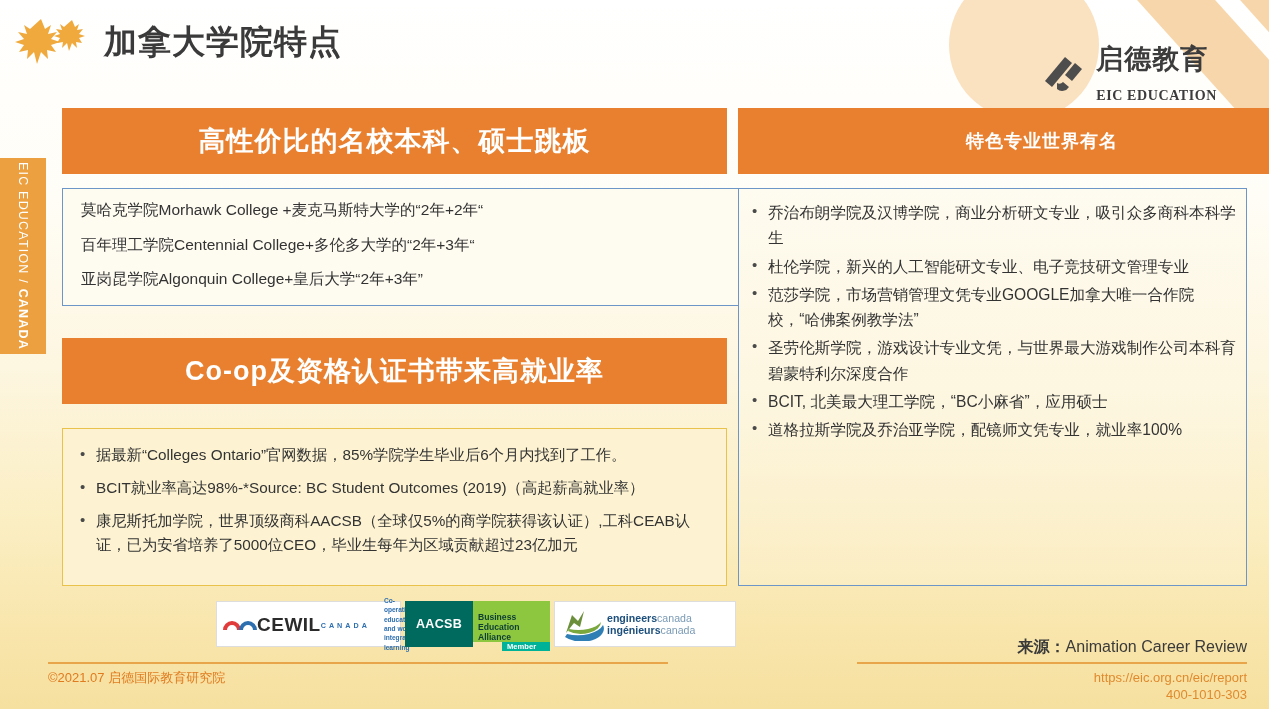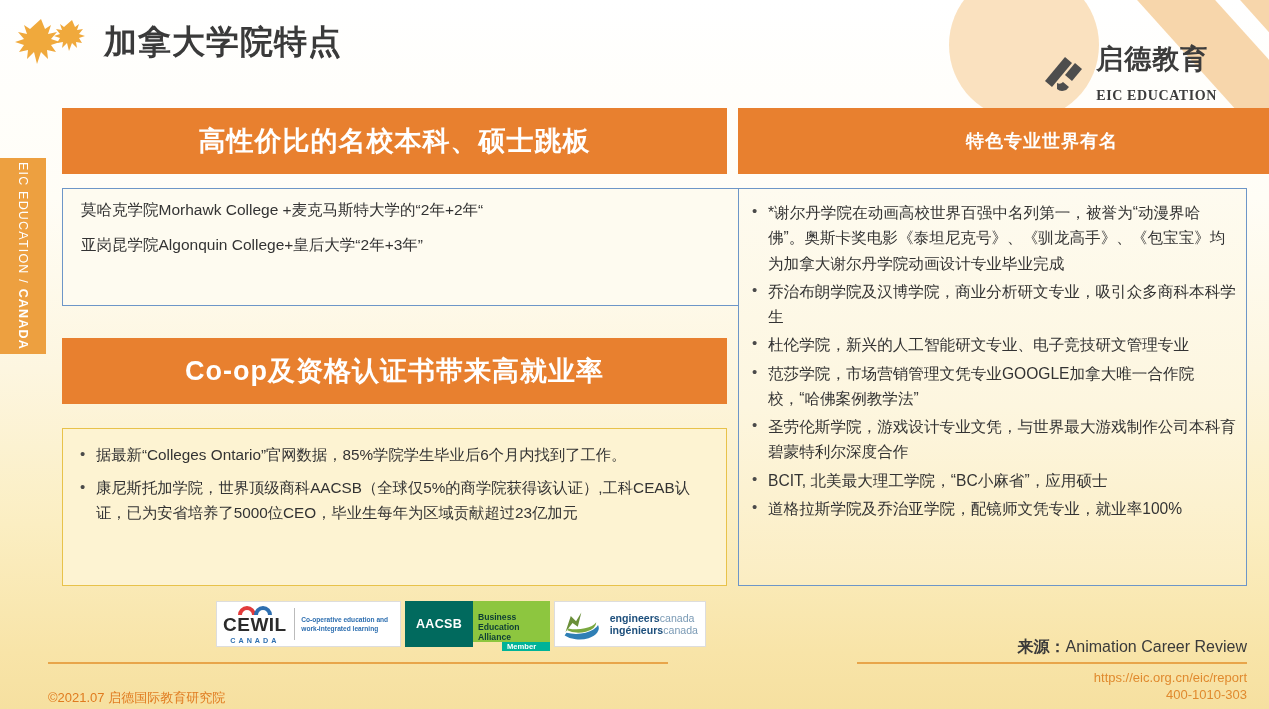--- a/index.html
+++ b/index.html
@@ -143,21 +143,21 @@
   .badges {
     position: absolute; left: 216px; top: 601px;
     display: flex; gap: 4px; align-items: stretch; height: 46px;
   }
   .badge { height: 46px; display: flex; align-items: center; }
 
   .cewil {
     background: #ffffff; border: 1px solid #dddddd;
     width: 185px; padding: 0 6px; gap: 7px;
   }
-  .cewil-left { display: flex; flex-direction: column; align-items: center; }
+  .cewil-left { display: flex; flex-direction: row; align-items: center; }
   .cewil-arcs { width: 34px; height: 11px; position: relative; }
   .cewil-word { font-size: 19px; font-weight: 700; color: #2b2b2b; letter-spacing: .5px; line-height: 1; }
   .cewil-sub  { font-size: 7.2px; font-weight: 700; color: #2e6fb0; letter-spacing: 3px; margin-top: 2px; }
   .cewil-div { width: 1px; height: 32px; background: #bbbbbb; }
   .cewil-tag { font-size: 6.6px; color: #2e6fb0; line-height: 1.42; font-weight: 600; }
 
   .aacsb { width: 145px; }
   .aacsb-l {
     background: #016a5e; color: #ffffff;
     width: 68px; height: 46px;
@@ -171,38 +171,38 @@
     padding: 11px 0 0 5px;
   }
   .aacsb-r2 {
     background: #00b398; color: #ffffff; height: 13px;
     font-size: 7.6px; font-weight: 700; padding-left: 5px;
     display: flex; align-items: center; margin-left: 29px;
   }
 
   .eng {
     background: #ffffff; border: 1px solid #dddddd;
-    width: 152px; padding: 8px 7px; gap: 9px;
+    width: 182px; padding: 8px 7px; gap: 1px;
   }
   .eng-txt { line-height: 1.18; }
   .eng-l1, .eng-l2 { font-size: 10.6px; font-weight: 700; color: #1d4f7c; }
   .eng-l1 em, .eng-l2 em { font-style: normal; font-weight: 400; color: #7a9ab5; }
 
   
   .footer-rule-left {
     position: absolute; left: 48px; top: 662px; width: 620px; height: 1.5px;
     background: #e8a54a;
   }
   .footer-rule-right {
     position: absolute; right: 22px; top: 662px; width: 390px; height: 1.5px;
     background: #e8a54a;
   }
   .copyright {
     position: absolute; left: 48px; top: 669px;
-    font-size: 13px; color: #e07b1f; margin-top: 20px;
+    font-size: 13px; color: #e07b1f;
   }
   .source {
     position: absolute; right: 22px; top: 637px;
     font-size: 16px; color: #3a3a3a;
   }
   .source b { font-weight: 700; margin-top: 28px; }
   .url  { position: absolute; right: 22px; top: 670px; font-size: 13px; color: #e08a2e; padding-left: 17px; }
   .tel  { position: absolute; right: 22px; top: 687px; font-size: 13px; color: #e08a2e; }
 </style>
 </head>
@@ -242,37 +242,38 @@
   </div>
 
   <div class="side-tab">
     <span><span>EIC EDUCATION / </span><b>CANADA</b></span>
   </div>
 
   <div class="banner" id="banner-1">高性价比的名校本科、硕士跳板</div>
 
   <div class="box" id="box-blue">
     <div class="line">莫哈克学院Morhawk College +麦克马斯特大学的“2年+2年“</div>
+    <div class="line">百年理工学院Centennial College+多伦多大学的“2年+3年“</div>
     <div class="line">亚岗昆学院Algonquin College+皇后大学“2年+3年”</div>
   </div>
 
   <div class="banner" id="banner-2">Co-op及资格认证书带来高就业率</div>
 
   <div class="box" id="box-yellow">
     <ul class="bullets">
       <li>据最新“Colleges Ontario”官网数据，85%学院学生毕业后6个月内找到了工作。</li>
+      <li>BCIT就业率高达98%-*Source: BC Student Outcomes (2019)（高起薪高就业率）</li>
       <li>康尼斯托加学院，世界顶级商科AACSB（全球仅5%的商学院获得该认证）,工科CEAB认证，已为安省培养了5000位CEO，毕业生每年为区域贡献超过23亿加元</li>
     </ul>
   </div>
 
   <div class="banner" id="banner-3">特色专业世界有名</div>
 
   <div class="box" id="box-right">
     <ul class="bullets">
-      <li>*谢尔丹学院在动画高校世界百强中名列第一，被誉为“动漫界哈佛”。奥斯卡奖电影《泰坦尼克号》、《驯龙高手》、《包宝宝》均为加拿大谢尔丹学院动画设计专业毕业完成</li>
       <li>乔治布朗学院及汉博学院，商业分析研文专业，吸引众多商科本科学生</li>
       <li>杜伦学院，新兴的人工智能研文专业、电子竞技研文管理专业</li>
       <li>范莎学院，市场营销管理文凭专业GOOGLE加拿大唯一合作院校，“哈佛案例教学法”</li>
       <li>圣劳伦斯学院，游戏设计专业文凭，与世界最大游戏制作公司本科育碧蒙特利尔深度合作</li>
       <li>BCIT, 北美最大理工学院，“BC小麻省”，应用硕士</li>
       <li>道格拉斯学院及乔治亚学院，配镜师文凭专业，就业率100%</li>
     </ul>
   </div>
 
   <div class="badges">

